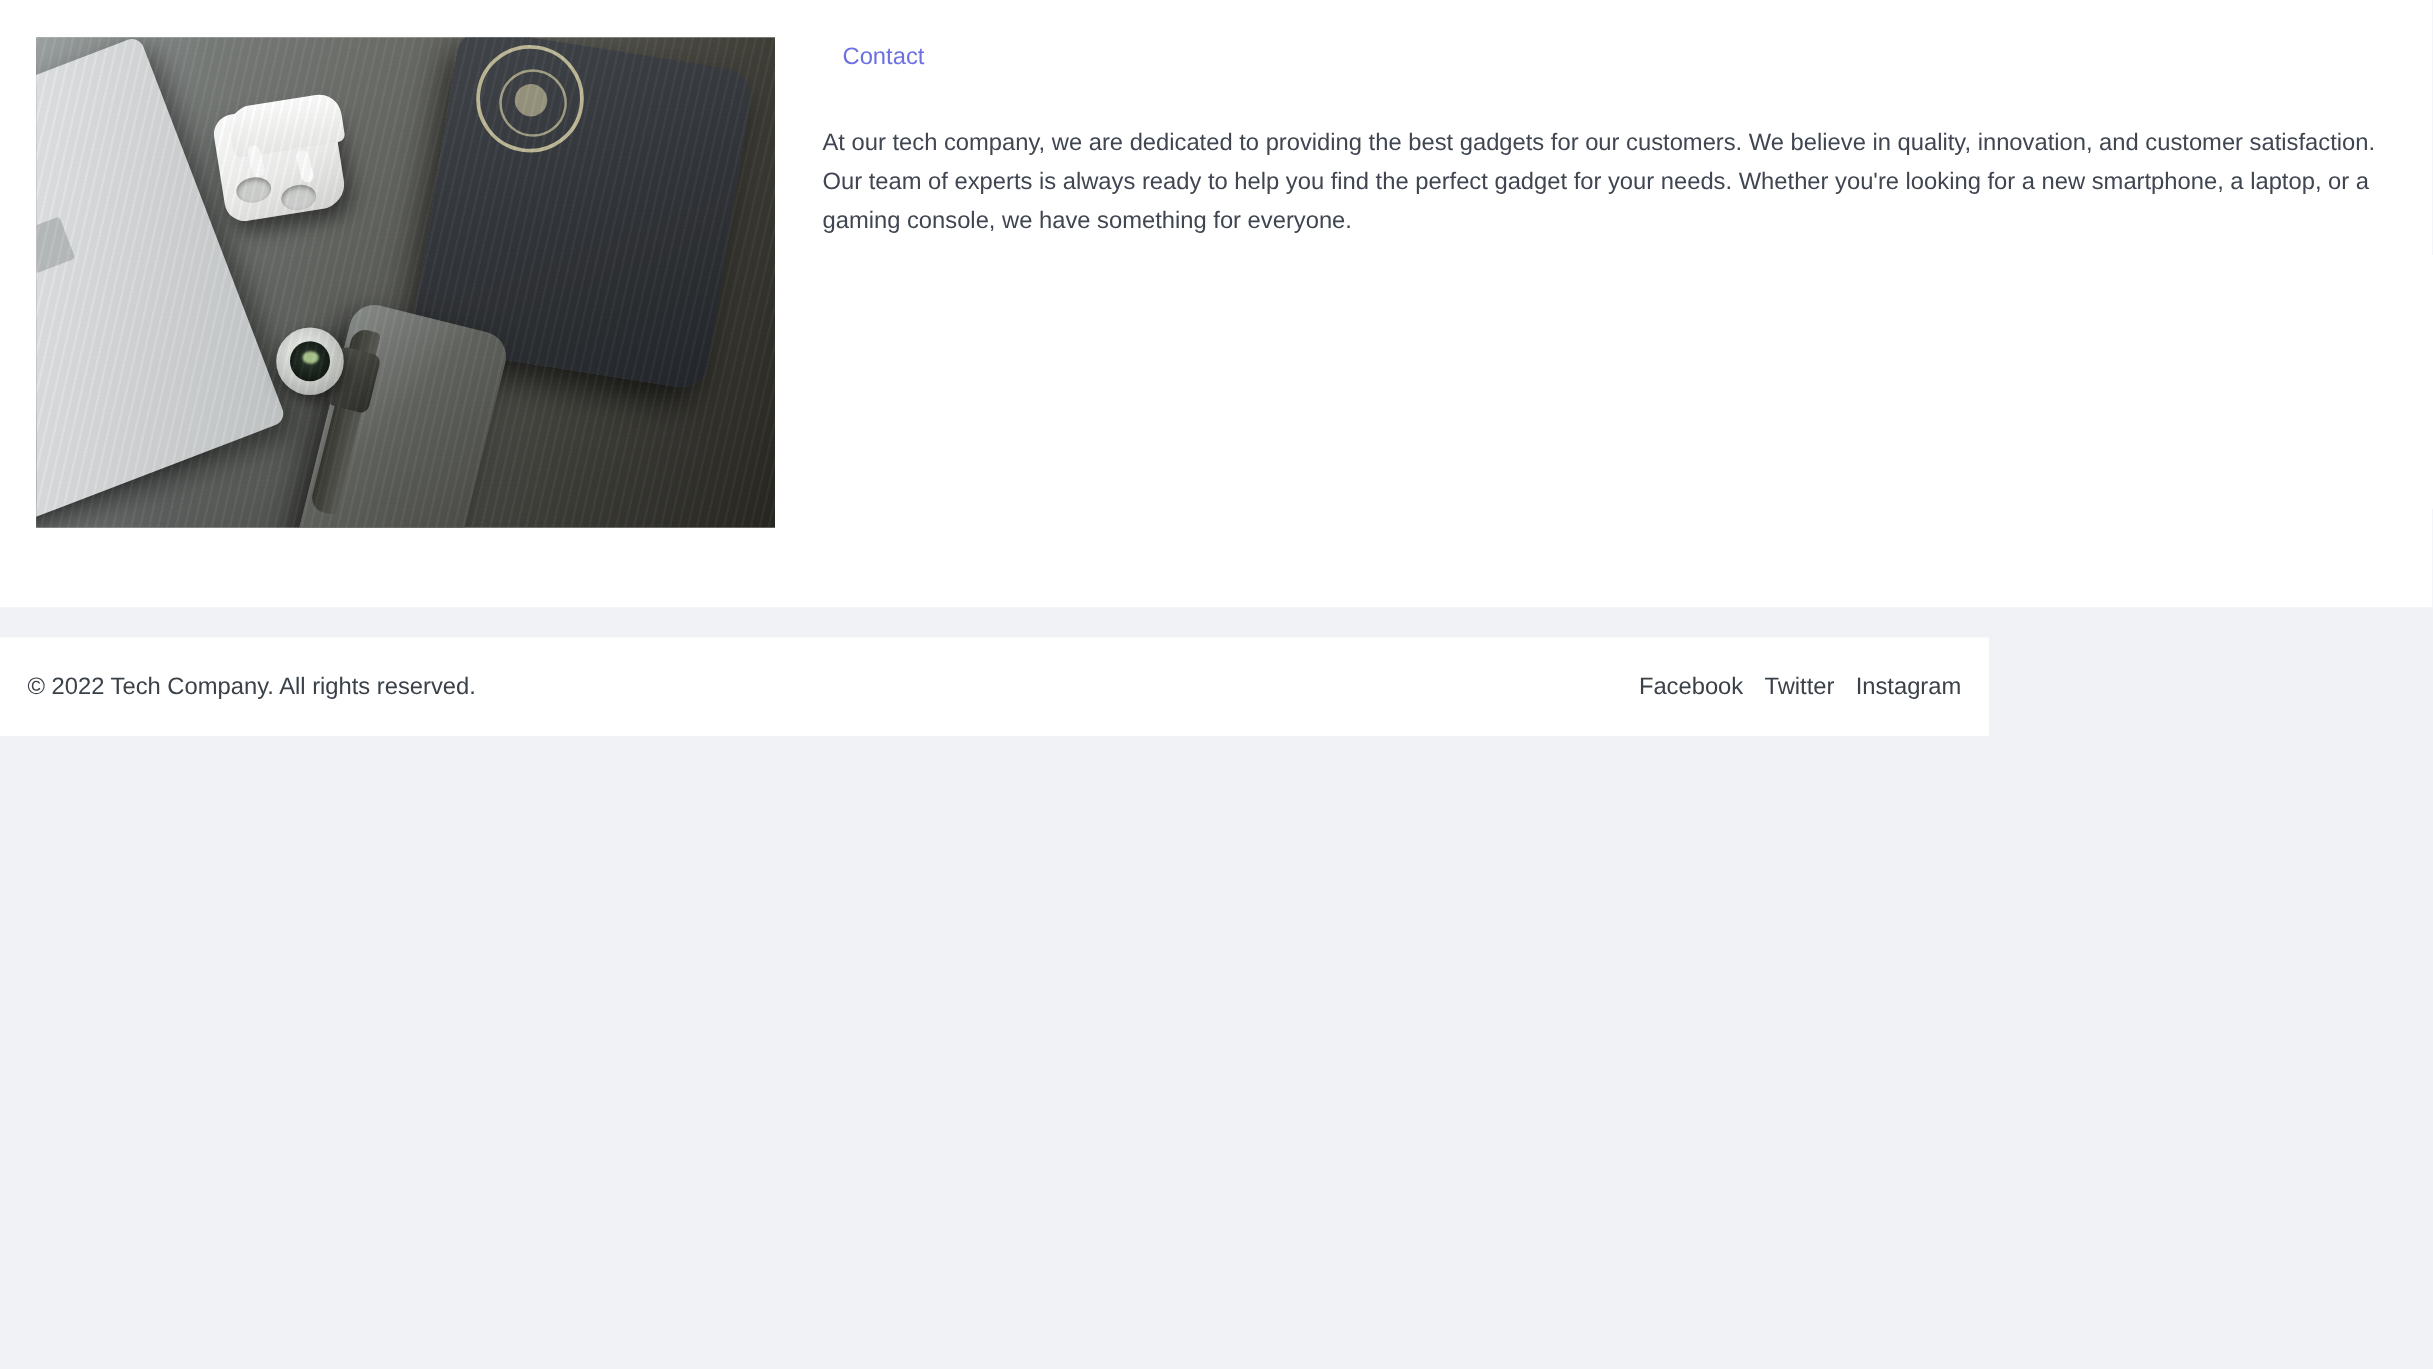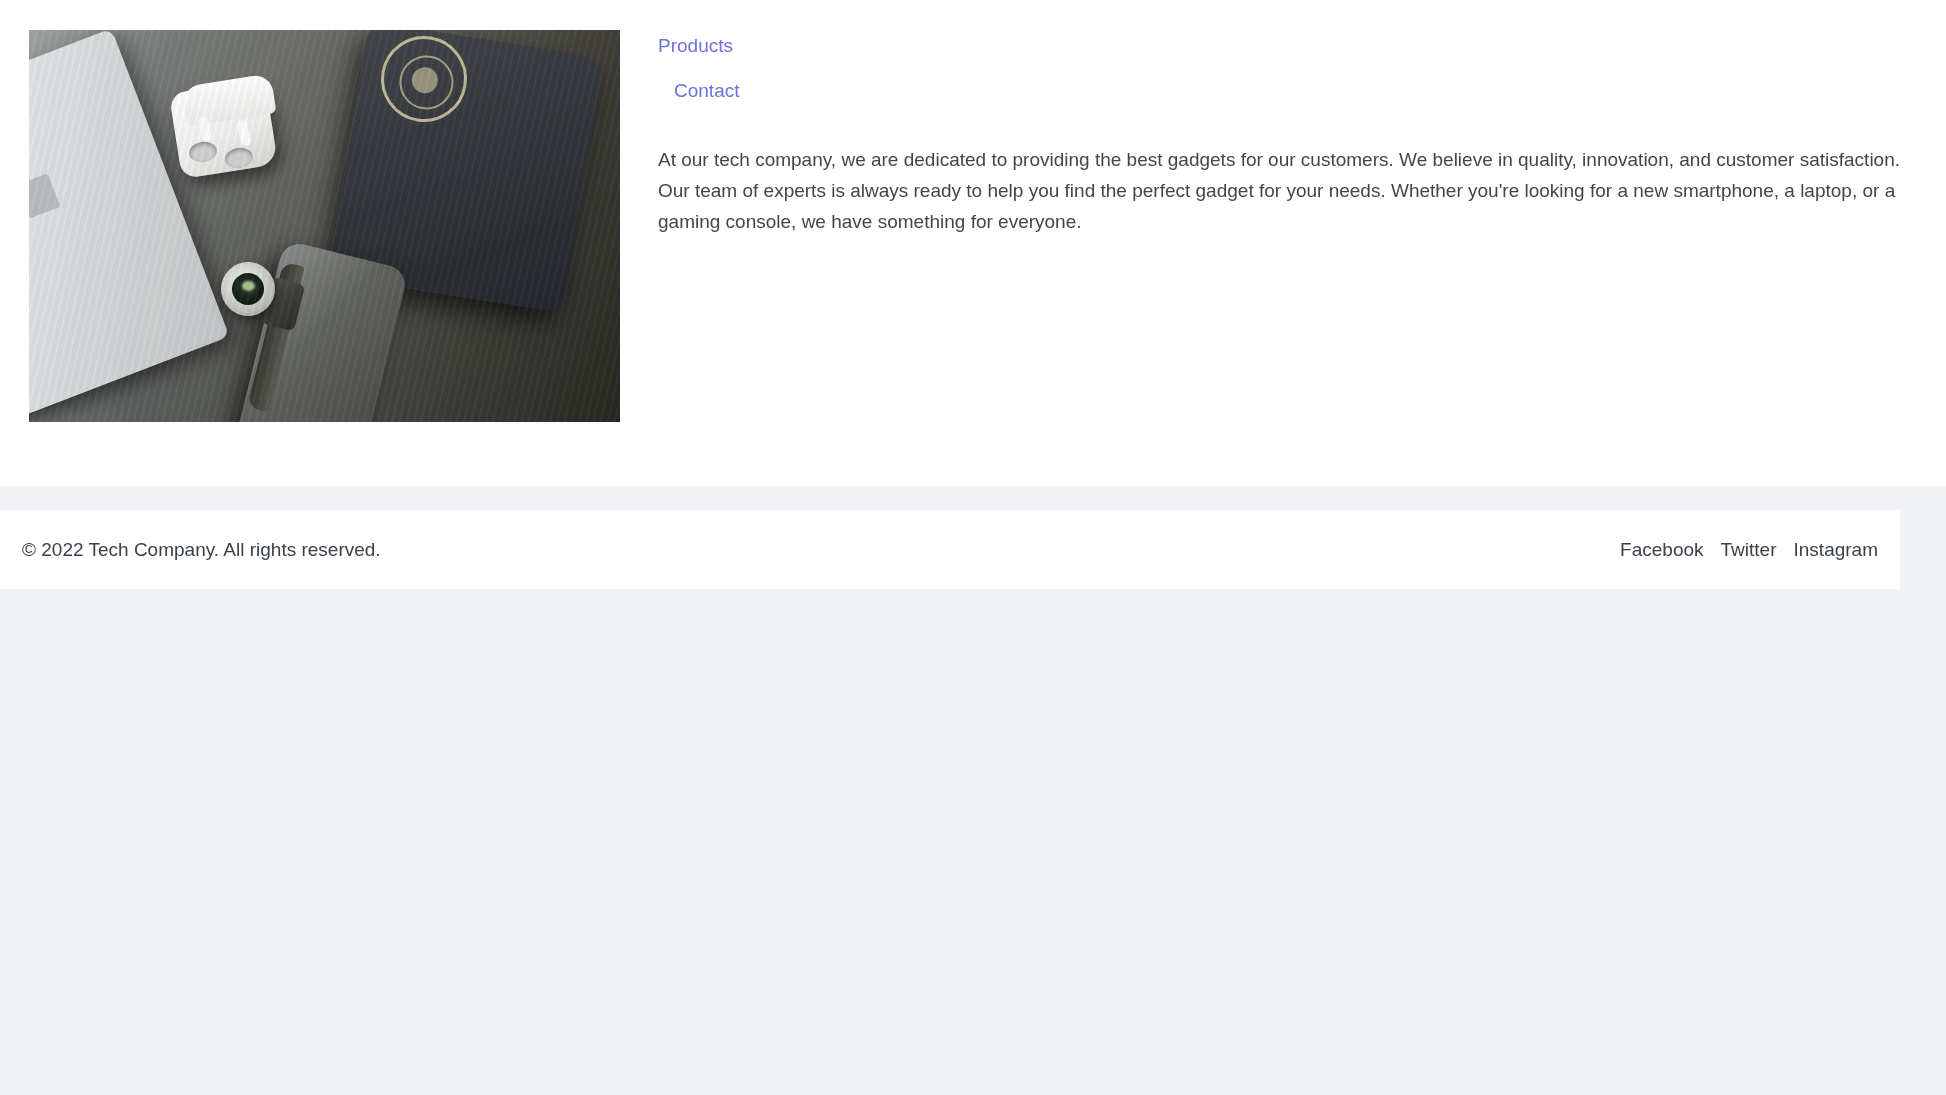--- a/index.html
+++ b/index.html
@@ -266,21 +266,21 @@
   }
 
   
   .spacer {
     height: 24px;
     background: #f1f2f6;
   }
 
   .site-footer {
     background: #ffffff;
-    width: 1900px;
+    width: 1591px;
     height: 79px;
     padding: 0 22px;
     display: flex;
     align-items: center;
     justify-content: space-between;
   }
 
   .copyright {
     font-size: 19px;
     color: #3b4149;
@@ -330,23 +330,20 @@
       <span class="obj-phone-side"></span>
       <span class="obj-lens-mount"></span>
       <span class="obj-lens"></span>
       <span class="obj-lens-inner"></span>
       <span class="obj-lens-glint"></span>
     </div>
   </div>
 
   <div class="hero-body">
     <ul class="nav-list">
-      <li class="nav-item">
-        <a class="nav-link" href="#">Products</a>
-      </li>
       <li class="nav-item">
         <a class="nav-link" href="#">Contact</a>
       </li>
     </ul>
 
     <p class="intro-text">At our tech company, we are dedicated to providing the best gadgets for our customers. We believe in quality, innovation, and customer satisfaction. Our team of experts is always ready to help you find the perfect gadget for your needs. Whether you're looking for a new smartphone, a laptop, or a gaming console, we have something for everyone.</p>
   </div>
 
 </div>
 

